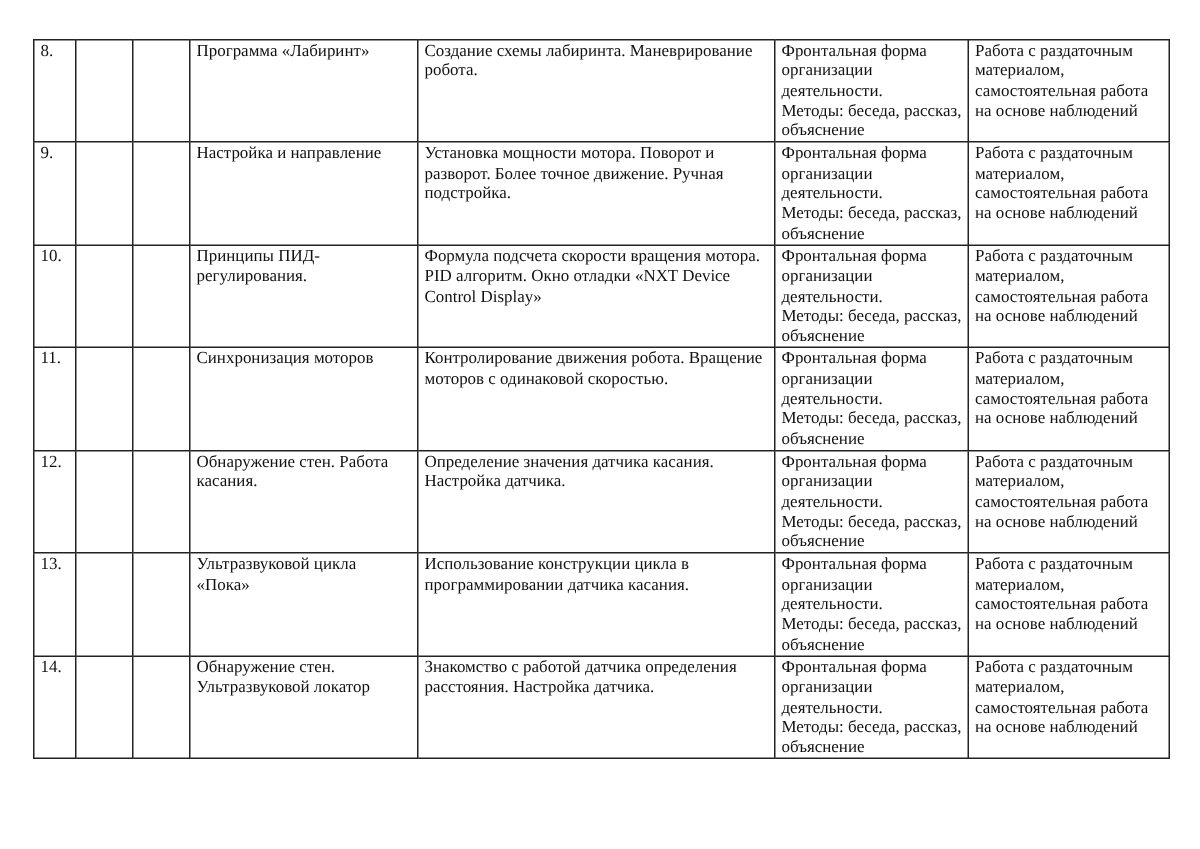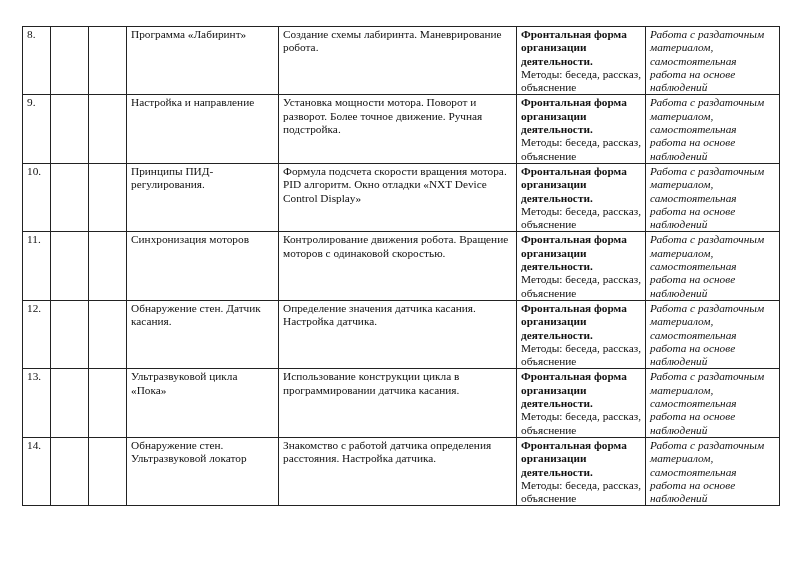--- a/index.html
+++ b/index.html
@@ -28,25 +28,25 @@
     table.plan td {
       border: 1px solid #222;
       vertical-align: top;
       padding: 1px 4px 0 4px;
       height: 64px;
       overflow: hidden;
     }
     table.plan tr:first-child td { border-top: 1.5px solid #222; }
     table.plan tr:last-child td { border-bottom: 1.5px solid #222; }
     table.plan td.c-num { border-left: 1.5px solid #222; }
-    table.plan td.c-other { border-right: 1.5px solid #222; font-style: italic; }
+    table.plan td.c-other { border-right: 1.5px solid #222; }
     td.c-d1, td.c-d2 { border-left: 1.2px solid #333; border-right: 1.2px solid #333; }
     td.c-topic { border-left: 1.3px solid #222; border-right: 1.3px solid #222; margin-top: 42px; }
     .methods-label { font-weight: normal; }
-    .block { display: block; font-weight: bold; }
+    .block { display: block; }
   </style>
 </head>
 <body>
 
 <table class="plan">
   <colgroup>
     <col style="width:28px">
     <col style="width:38px">
     <col style="width:38px">
     <col style="width:152px">
@@ -96,21 +96,21 @@
       <td class="c-content">Контролирование движения робота. Вращение моторов с одинаковой скоростью.</td>
       <td class="c-form">
         <span class="block">Фронтальная форма организации деятельности.</span><span class="methods-label">Методы</span><span>: беседа, рассказ, объяснение</span>
       </td>
       <td class="c-other">Работа с раздаточным материалом, самостоятельная работа на основе наблюдений</td>
     </tr>
     <tr>
       <td class="c-num">12.</td>
       <td class="c-d1"></td>
       <td class="c-d2"></td>
-      <td class="c-topic">Обнаружение стен. Датчик касания.</td>
+      <td class="c-topic">Обнаружение стен. Работа касания.</td>
       <td class="c-content">Определение значения датчика касания. Настройка датчика.</td>
       <td class="c-form">
         <span class="block">Фронтальная форма организации деятельности.</span><span class="methods-label">Методы</span><span>: беседа, рассказ, объяснение</span>
       </td>
       <td class="c-other">Работа с раздаточным материалом, самостоятельная работа на основе наблюдений</td>
     </tr>
     <tr>
       <td class="c-num">13.</td>
       <td class="c-d1"></td>
       <td class="c-d2"></td>

